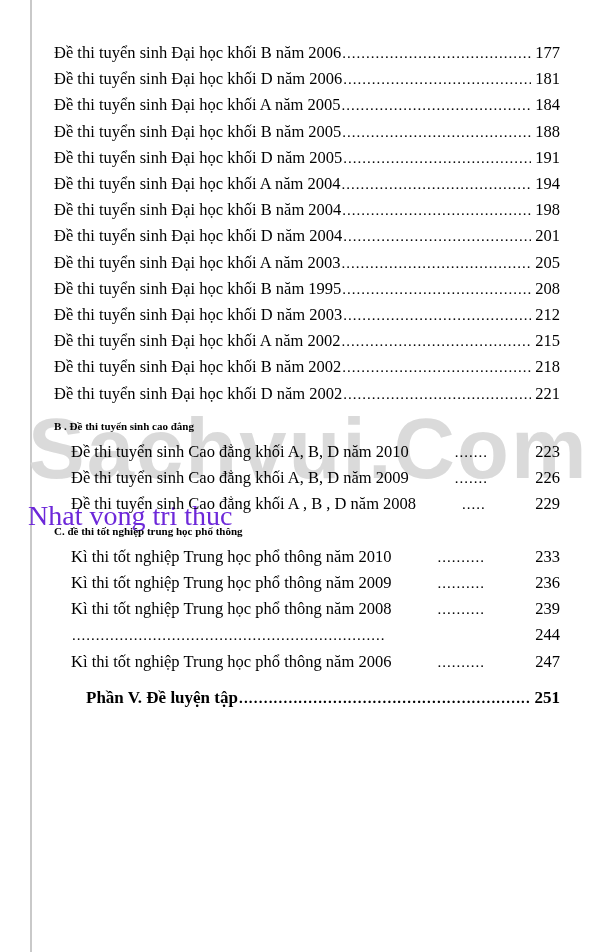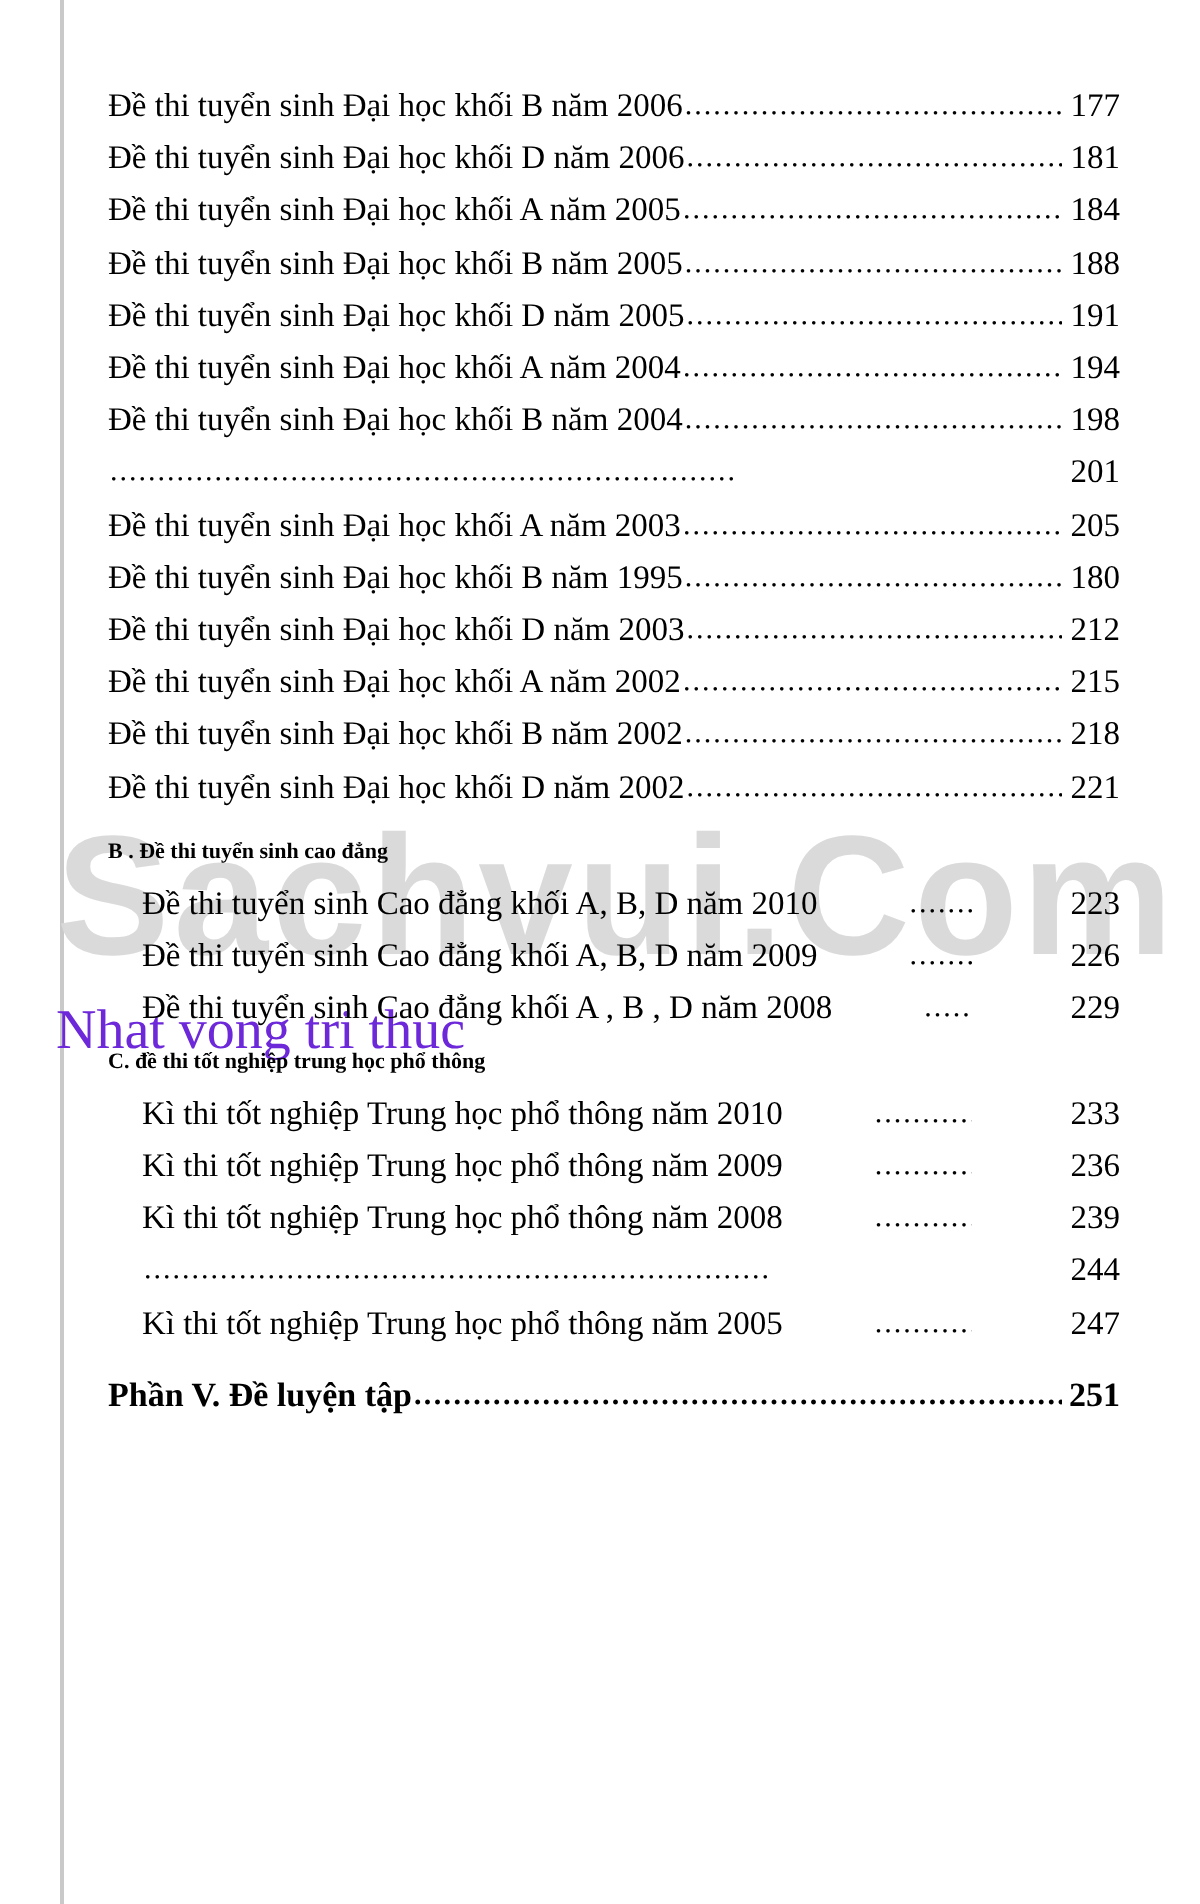--- a/index.html
+++ b/index.html
@@ -109,20 +109,21 @@
     line-height: 26.2px;
     padding-left: 0px;
   }
 
   .spacer-sm { height: 6px; }
   .spacer-md { height: 10px; }
 
   .part-row {
     font-weight: bold;
     font-size: 17px;
+    margin-left: 32px;
   }
   .part-row .leader { letter-spacing: 1.2px; font-weight: bold; }
 </style>
 </head>
 <body>
 
 <div id="page-frame"></div>
 
 <div id="watermark">
   <div class="wm-main">Sachvui.Com</div>
@@ -161,32 +162,33 @@
       <span class="label">Đề thi tuyển sinh Đại học khối A năm 2004</span>
       <span class="leader">..................................................................</span>
       <span class="page">194</span>
     </li>
     <li class="toc-row lvl-1">
       <span class="label">Đề thi tuyển sinh Đại học khối B năm 2004</span>
       <span class="leader">..................................................................</span>
       <span class="page">198</span>
     </li>
     <li class="toc-row lvl-1">
+      <span class="label">Đề thi tuyển sinh Đại học khối D năm 2004 </span>
       <span class="leader">..................................................................</span>
       <span class="page">201</span>
     </li>
     <li class="toc-row lvl-1">
       <span class="label">Đề thi tuyển sinh Đại học khối A năm 2003</span>
       <span class="leader">..................................................................</span>
       <span class="page">205</span>
     </li>
     <li class="toc-row lvl-1">
       <span class="label">Đề thi tuyển sinh Đại học khối B năm 1995</span>
       <span class="leader">..................................................................</span>
-      <span class="page">180</span>
+      <span class="page">208</span>
     </li>
     <li class="toc-row lvl-1">
       <span class="label">Đề thi tuyển sinh Đại học khối D năm 2003</span>
       <span class="leader">..................................................................</span>
       <span class="page">212</span>
     </li>
     <li class="toc-row lvl-1">
       <span class="label">Đề thi tuyển sinh Đại học khối A năm 2002</span>
       <span class="leader">..................................................................</span>
       <span class="page">215</span>
@@ -241,21 +243,21 @@
     <li class="toc-row lvl-2">
       <span class="label">Kì thi tốt nghiệp Trung học phổ thông năm 2008 </span>
       <span class="leader">..................................................................</span>
       <span class="page">239</span>
     </li>
     <li class="toc-row lvl-2">
       <span class="leader">..................................................................</span>
       <span class="page">244</span>
     </li>
     <li class="toc-row lvl-2">
-      <span class="label">Kì thi tốt nghiệp Trung học phổ thông năm 2005 </span>
+      <span class="label">Kì thi tốt nghiệp Trung học phổ thông năm 2006 </span>
       <span class="leader">..................................................................</span>
       <span class="page">247</span>
     </li>
   </ul>
 
   <div class="spacer-md"></div>
 
   <div class="toc-row part-row">
     <span class="label">Phần V. Đề luyện tập </span>
     <span class="leader">..................................................................</span>

